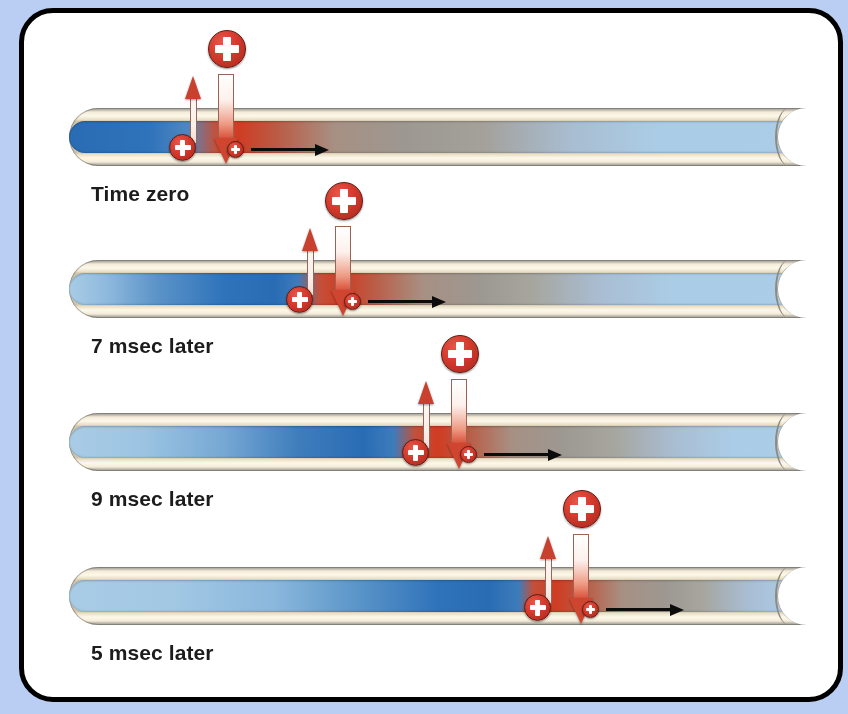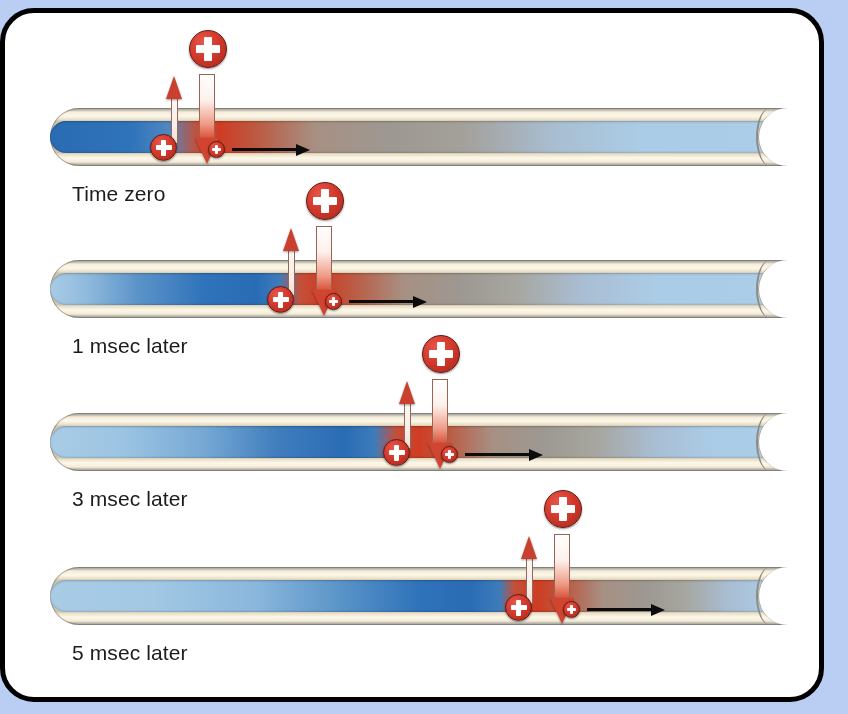--- a/index.html
+++ b/index.html
@@ -10,29 +10,30 @@
     width: 848px;
     height: 714px;
     background: #b9cef2;
     font-family: "Liberation Sans", sans-serif;
     overflow: hidden;
   }
 
   
   #figure-card {
     position: absolute;
-    left: 0;
+    left: 19px;
     top: 8px;
     width: 824px;
     height: 694px;
     background: #ffffff;
     border: 5px solid #000000;
     border-radius: 34px;
     box-sizing: border-box;
     overflow: hidden;
+    font-weight: bold;
   }
 
   
   .panel {
     position: absolute;
     left: 0;
     width: 100%;
   }
 
   
@@ -244,21 +245,21 @@
         <div class="arrow-down" style="left: 307px; top: 213px; height: 90px;">
           <div class="shaft" style="height: 64px;"></div>
           <div class="head" style="top: 64px;"></div>
         </div>
         <div class="plus-circle" style="left: 262px; top: 273px; width: 27px; height: 27px;"></div>
         <div class="plus-circle" style="left: 320px; top: 280px; width: 17px; height: 17px;"></div>
         <div class="flow-arrow" style="left: 344px; top: 287px; width: 78px;">
           <div class="line"></div>
           <div class="tip"></div>
         </div>
-        <div class="time-label" style="left: 67px; top: 321px;">1 msec later</div>
+        <div class="time-label" style="left: 67px; top: 321px;">7 msec later</div>
       </div>
       <div class="panel">
         <div class="axon" style="left: 45px; top: 400px; width: 737px;">
           <div class="membrane"></div>
           <div class="cytoplasm" style="background: linear-gradient(to right, rgb(169, 204, 230) 0%, rgb(156, 196, 226) 10%, rgb(118, 168, 212) 21%, rgb(63, 125, 188) 31%, rgb(42, 108, 180) 40%, rgb(61, 124, 187) 44%, rgb(196, 80, 58) 47%, rgb(207, 60, 35) 50%, rgb(187, 90, 67) 54%, rgb(167, 144, 131) 60%, rgb(157, 152, 146) 67%, rgb(166, 166, 159) 74%, rgb(169, 189, 210) 82%, rgb(171, 204, 230) 90%, rgb(171, 205, 231) 100%);"></div>
           <div class="break-edge"></div>
           <div class="break-notch"></div>
         </div>
         <div class="plus-circle" style="left: 417px; top: 322px; width: 38px; height: 38px;"></div>
         <div class="arrow-up" style="left: 398px; top: 368px; height: 68px;">
@@ -268,21 +269,21 @@
         <div class="arrow-down" style="left: 423px; top: 366px; height: 90px;">
           <div class="shaft" style="height: 64px;"></div>
           <div class="head" style="top: 64px;"></div>
         </div>
         <div class="plus-circle" style="left: 378px; top: 426px; width: 27px; height: 27px;"></div>
         <div class="plus-circle" style="left: 436px; top: 433px; width: 17px; height: 17px;"></div>
         <div class="flow-arrow" style="left: 460px; top: 440px; width: 78px;">
           <div class="line"></div>
           <div class="tip"></div>
         </div>
-        <div class="time-label" style="left: 67px; top: 474px;">3 msec later</div>
+        <div class="time-label" style="left: 67px; top: 474px;">9 msec later</div>
       </div>
       <div class="panel">
         <div class="axon" style="left: 45px; top: 554px; width: 737px;">
           <div class="membrane"></div>
           <div class="cytoplasm" style="background: linear-gradient(to right, rgb(169, 204, 230) 0%, rgb(162, 200, 228) 14%, rgb(138, 183, 220) 28%, rgb(87, 146, 199) 40%, rgb(47, 115, 186) 50%, rgb(42, 108, 180) 57%, rgb(61, 124, 187) 61%, rgb(196, 80, 58) 63%, rgb(207, 60, 35) 66%, rgb(187, 90, 67) 70%, rgb(167, 144, 131) 75%, rgb(157, 152, 146) 81%, rgb(166, 166, 159) 86%, rgb(169, 189, 210) 92%, rgb(171, 204, 230) 98%, rgb(171, 205, 231) 100%);"></div>
           <div class="break-edge"></div>
           <div class="break-notch"></div>
         </div>
         <div class="plus-circle" style="left: 539px; top: 477px; width: 38px; height: 38px;"></div>
         <div class="arrow-up" style="left: 520px; top: 523px; height: 68px;">

